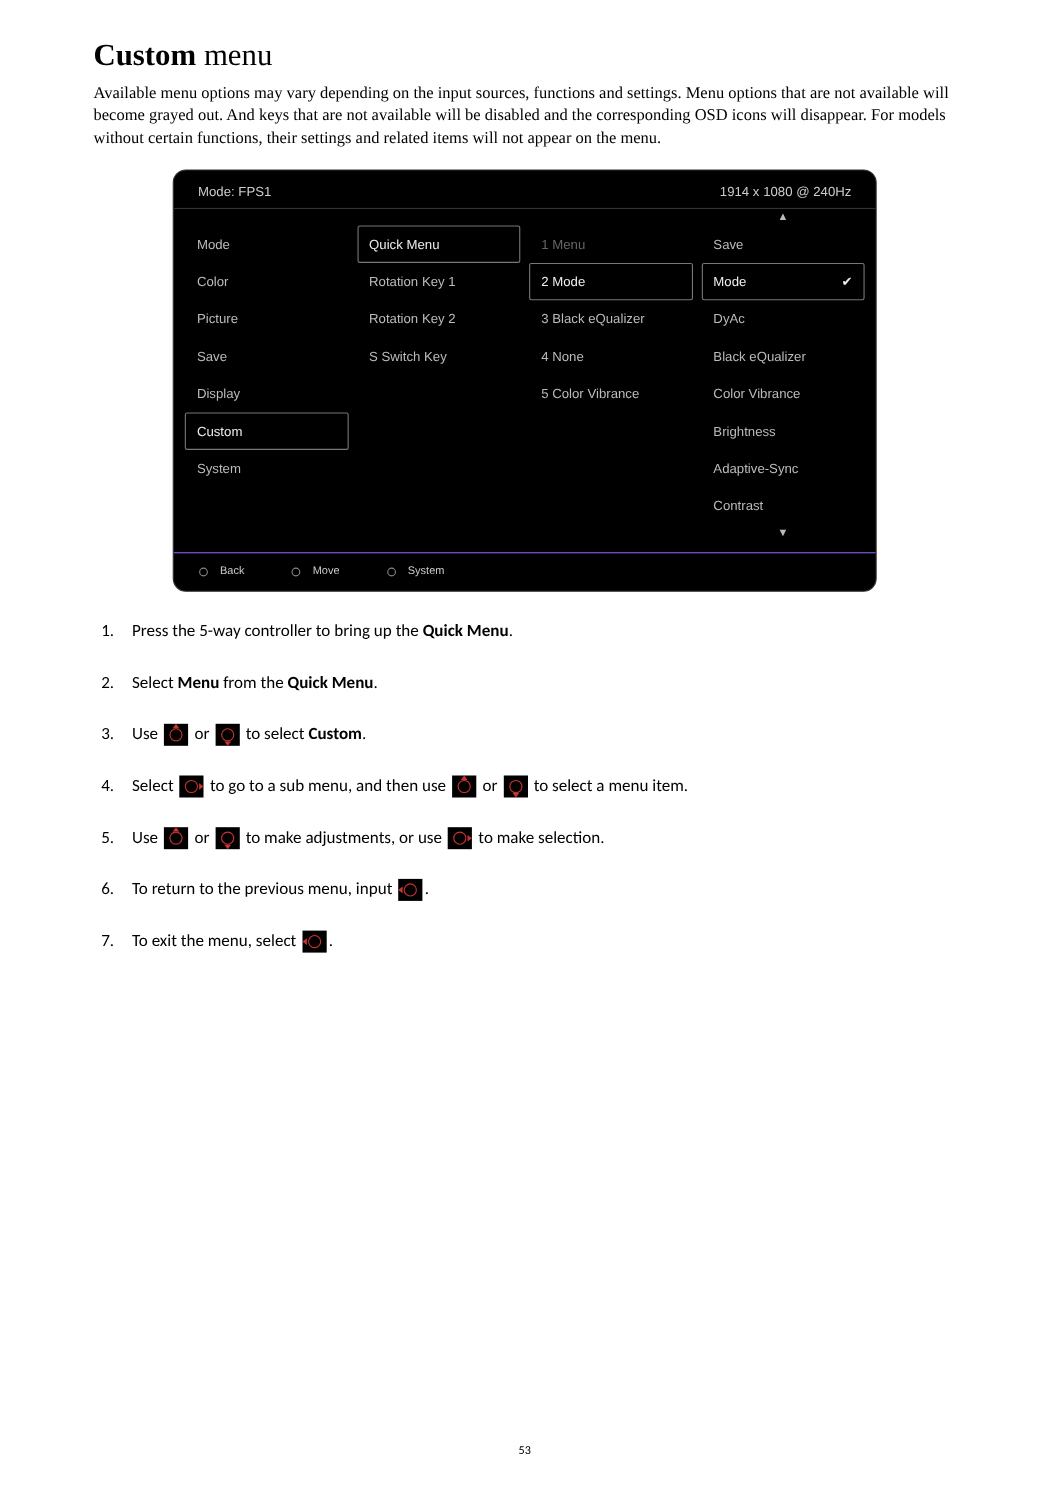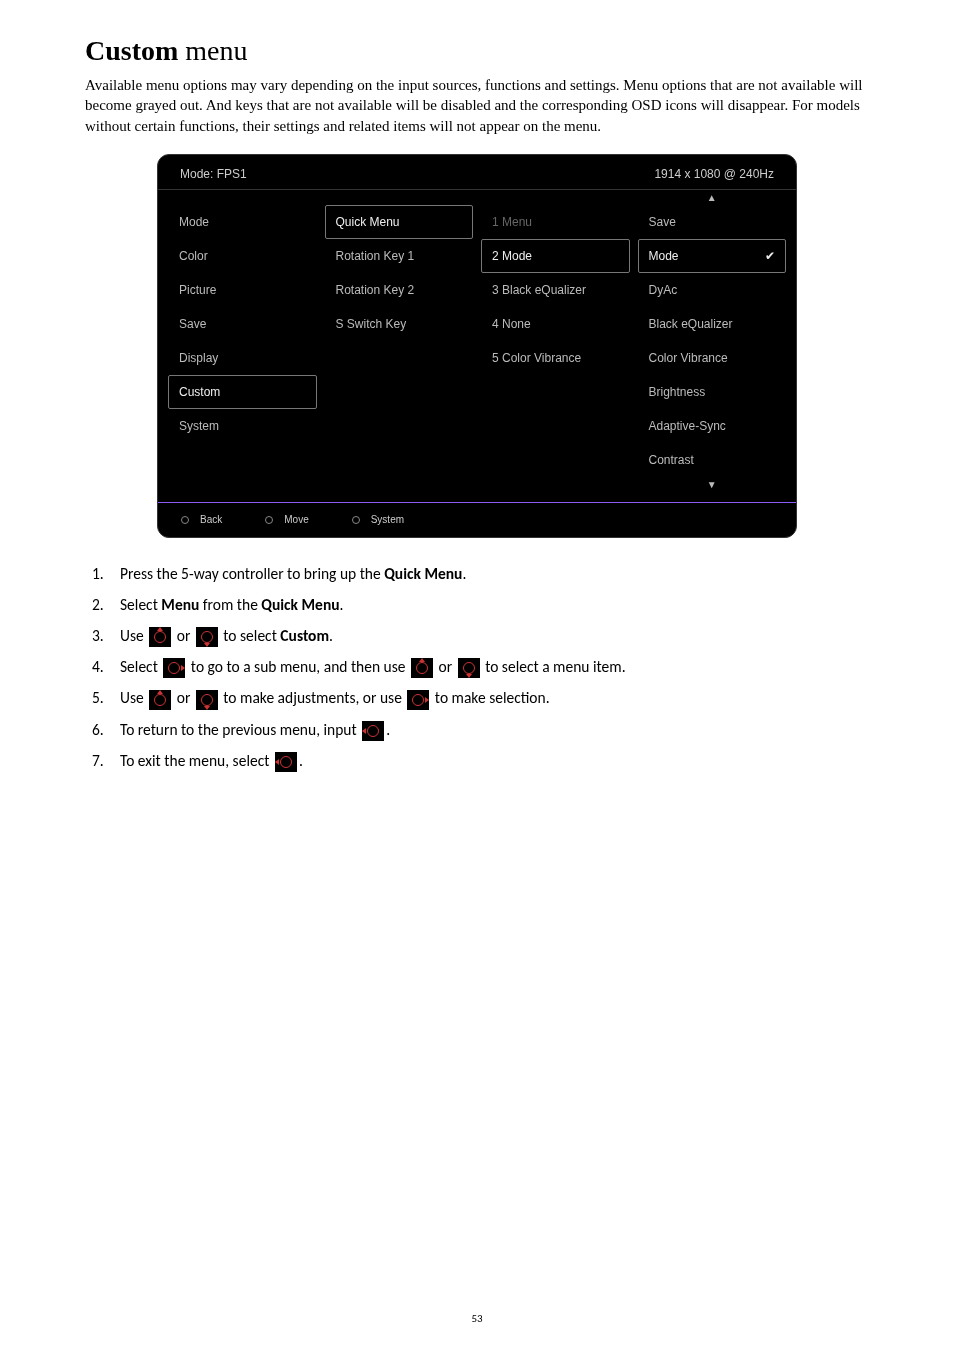--- a/index.html
+++ b/index.html
@@ -61,21 +61,21 @@
     .osd-ctrl { display: inline-flex; align-items: center; gap: 8px; }
 
     ol.steps {
       list-style: none;
       counter-reset: step;
       padding-left: 35px;
       font-size: 15.5px;
     }
     ol.steps li {
       counter-increment: step;
-      margin: 9px 0;
+      margin: 25px 0;
       line-height: 22px;
       position: relative;
     }
     ol.steps li::before {
       content: counter(step) ".";
       position: absolute;
       left: -28px;
     }
     ol.steps li .b { font-weight: bold; }
     .joy {

